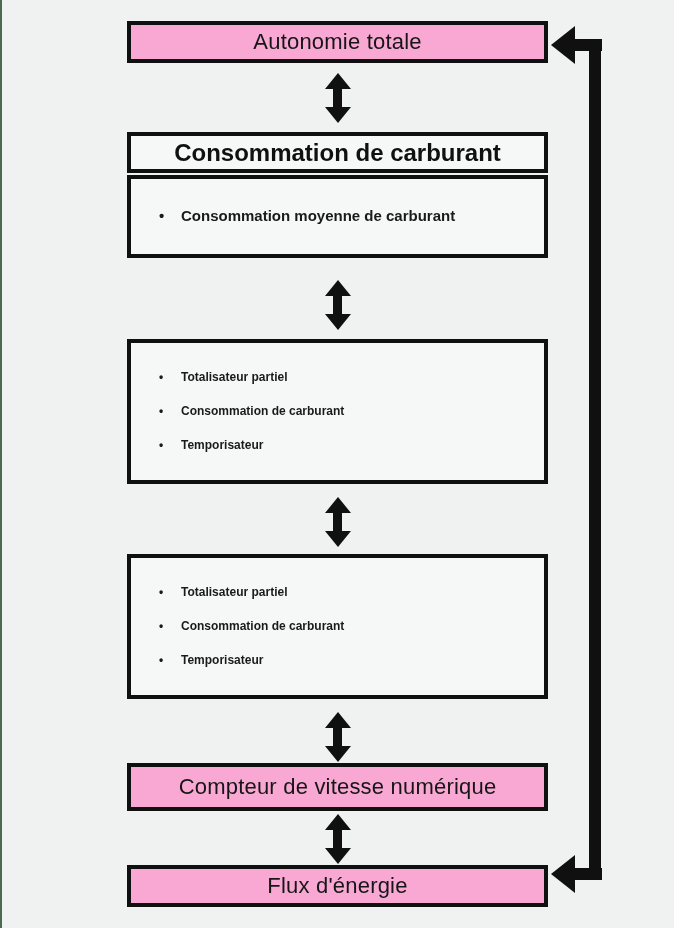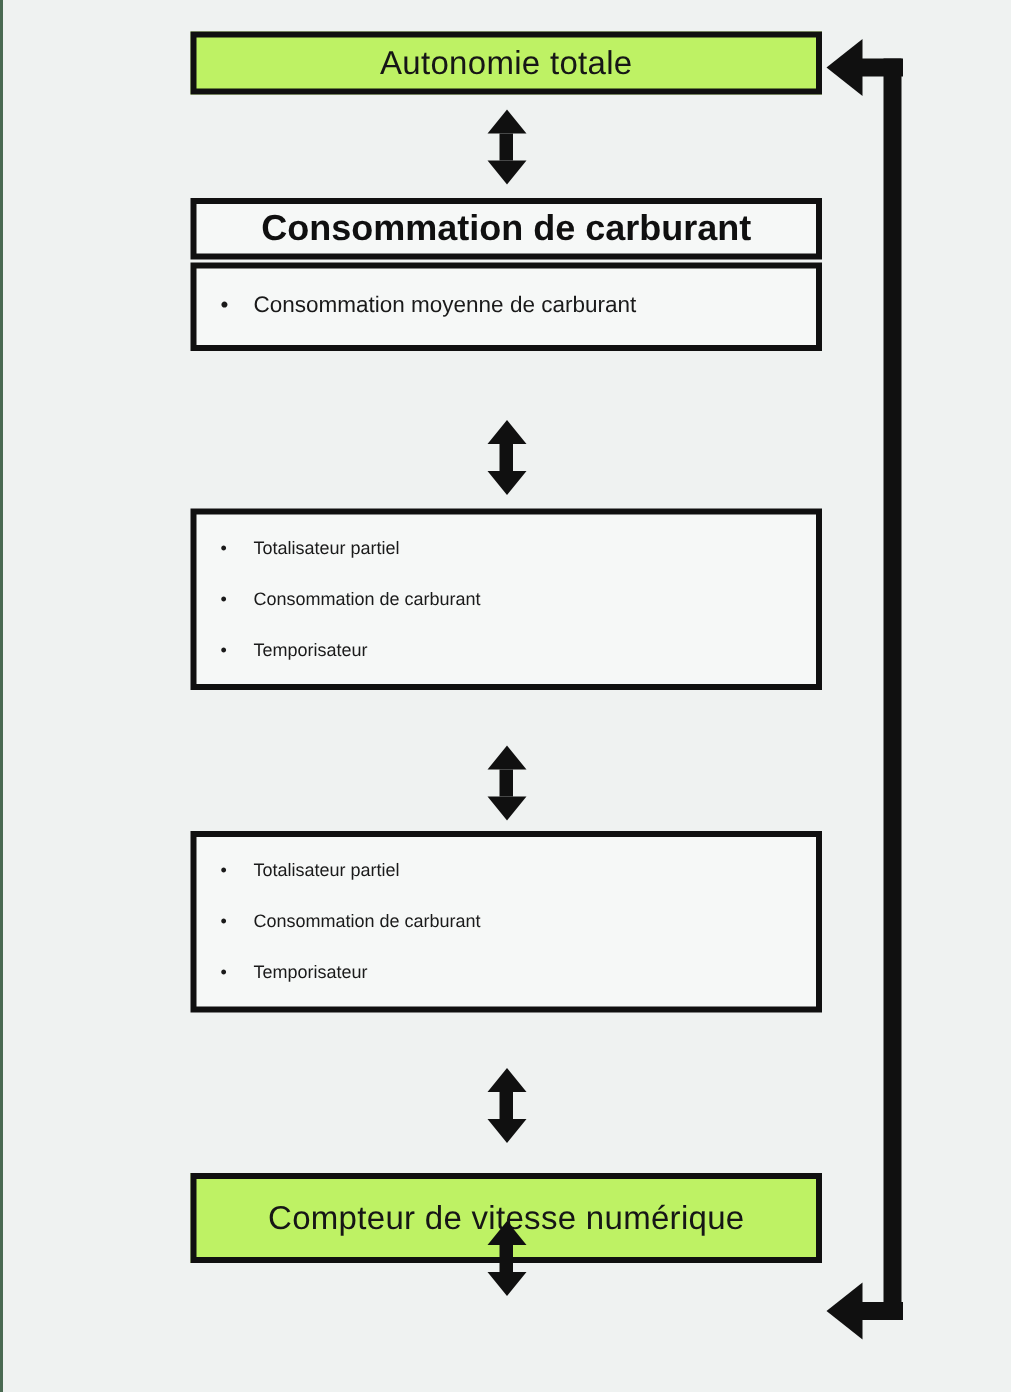--- a/index.html
+++ b/index.html
@@ -15,41 +15,41 @@
   }
   .edge-line{
     position:absolute;left:0;top:0;width:2px;height:928px;
     background:#4a6a52;
   }
   
   .node{
     position:absolute;left:127px;width:421px;
     box-sizing:border-box;
     border:4px solid #101010;
-    background:#bef264;
+    background:#f9a8d4;
     display:flex;align-items:center;justify-content:center;
     text-align:left;
     color:#161616;
   }
   .label-lg{font-size:22px;letter-spacing:.2px;}
   .composite{
     position:absolute;left:127px;width:421px;
   }
   .composite .hdr{
     box-sizing:border-box;width:421px;height:41px;
     border:4px solid #101010;background:#f6f8f7;
     display:flex;align-items:center;justify-content:center;
     font-weight:700;font-size:24px;color:#101010;
   }
   .composite .bdy{
     box-sizing:border-box;width:421px;
     border:4px solid #101010;background:#f6f8f7;
     margin-top:2px;
   }
-  ul.items{list-style:none;margin:0;padding:0;color:#1a1a1a;}
+  ul.items{list-style:none;margin:12px;padding:0;color:#1a1a1a;font-weight:bold;}
   ul.items li{position:relative;padding-left:38px;text-align:left;}
   ul.items li::before{
     content:"•";
     position:absolute;left:16px;top:0;
   }
   .items-sm{font-size:15px;}
   .items-sm li{line-height:32px;}
   .bdy.pad-sm{padding:9px 0 10px 0;}
   .items-lg{font-size:12px;}
   .items-lg li{line-height:34px;}
@@ -136,30 +136,33 @@
       </ul>
     </div>
   </div>
 
   <div class="varrow" style="top:712px;">
     <span class="vhead up"></span>
     <span class="vshaft"></span>
     <span class="vhead down"></span>
   </div>
 
-  <div class="node label-lg" style="top:763px;height:60px;margin-top:19px;">
+  <div class="node label-lg" style="top:763px;height:48px;">
     <span>Compteur de vitesse numérique</span>
   </div>
 
   <div class="varrow" style="top:814px;">
     <span class="vhead up"></span>
     <span class="vshaft"></span>
     <span class="vhead down"></span>
   </div>
 
+  <div class="node label-lg" style="top:865px;height:42px;">
+    <span>Flux d'énergie</span>
+  </div>
 
   <div class="loop-v"></div>
   <div class="loop-h top"></div>
   <div class="loop-h bottom"></div>
   <div class="loop-head top"></div>
   <div class="loop-head bottom"></div>
 
 </div>
 
 </body></html>

